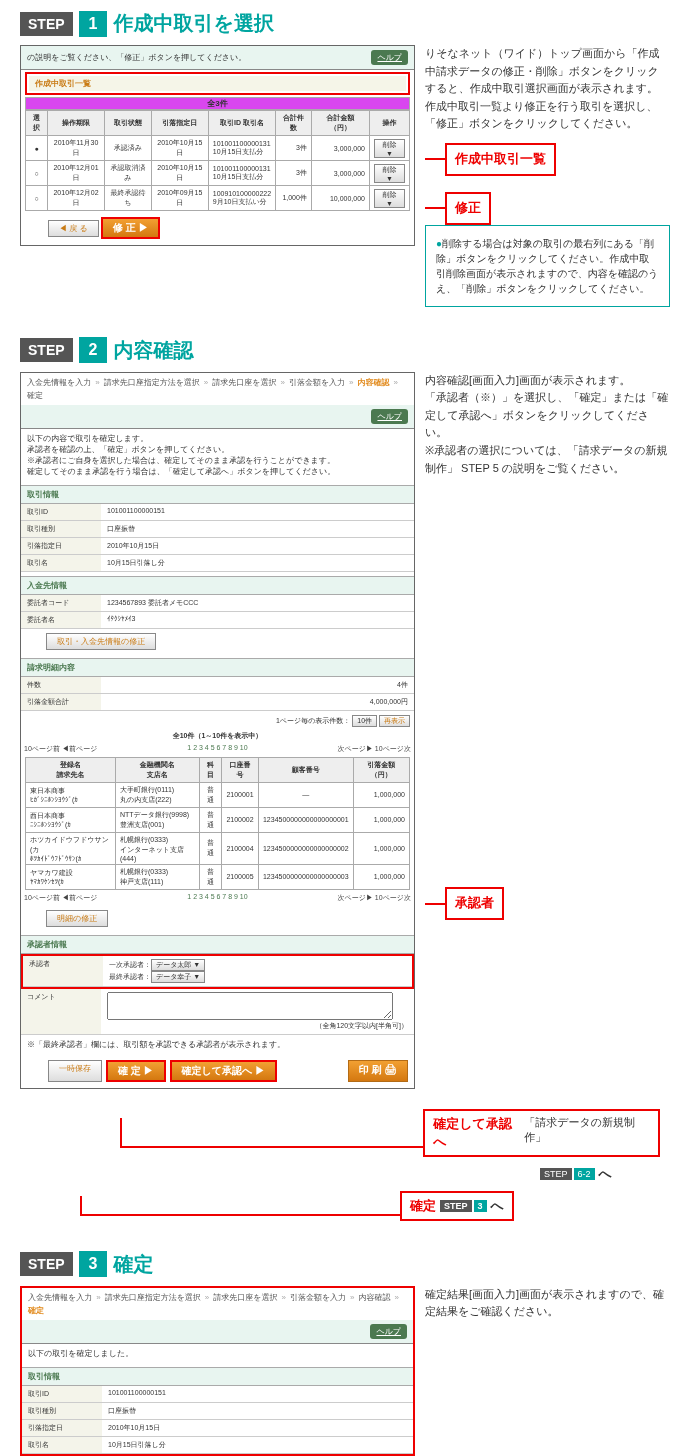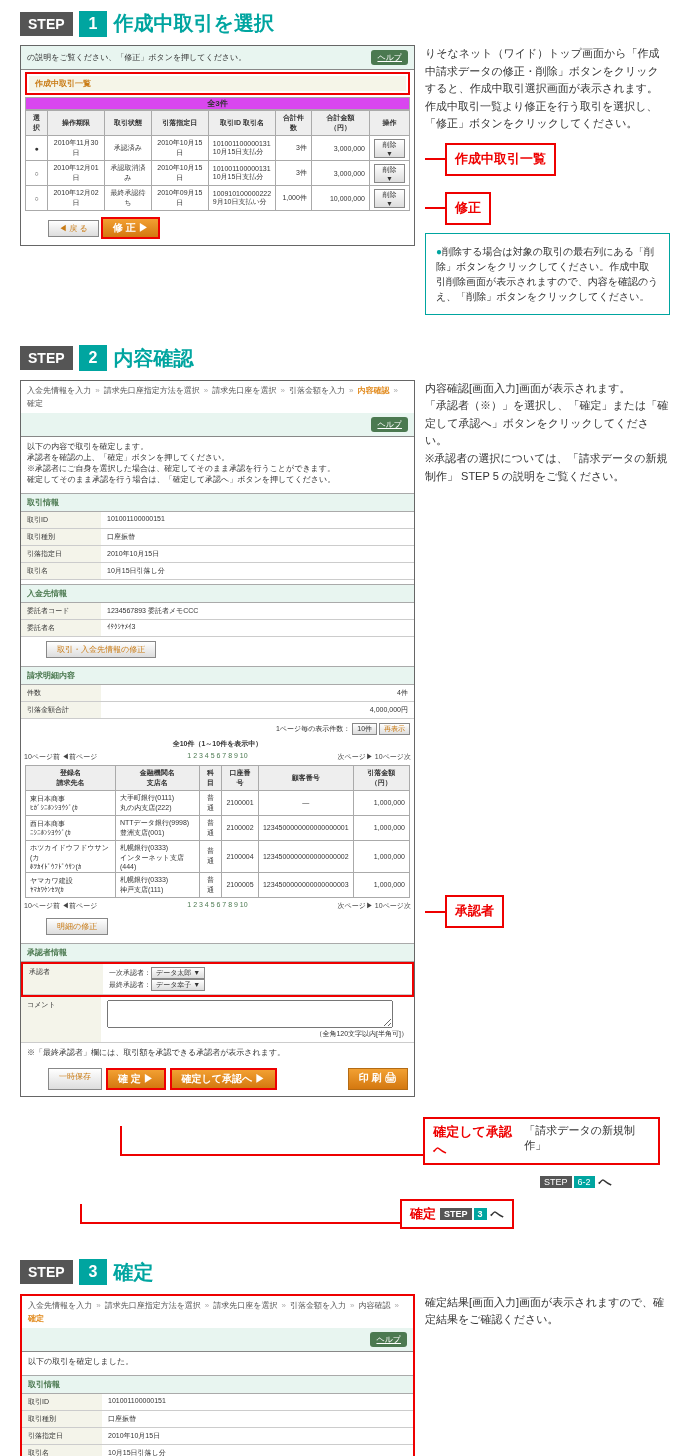--- a/index.html
+++ b/index.html
@@ -27,21 +27,21 @@
 .tbl .rt { text-align: right; }
 
 .btn-small { display:inline-block; background: linear-gradient(#fff,#ddd); border: 1px solid #888; padding: 0 4px; font-size: 7px; }
 .btn-orange { display:inline-block; background: linear-gradient(#f2a032,#d47810); border: 1px solid #b36b15; color: #fff; padding: 2px 10px; font-size: 10px; font-weight: bold; }
 .btn-gray { display:inline-block; background: linear-gradient(#fff,#ddd); border: 1px solid #888; padding: 2px 10px; font-size: 8px; color: #c97b15; margin-left: 21px; }
 
 .redbox { border: 2px solid #e00; }
 .red-callout { border: 2px solid #e00; background: #fff; padding: 4px 8px; font-size: 13px; font-weight: bold; color: #e00; }
 .red-line { border-top: 2px solid #e00; }
 
-.tip-box { border: 1px solid #00a5a0; background: #fff; padding: 10px; margin-top: 8px; font-size: 10px; color: #333; line-height: 1.5; }
+.tip-box { border: 1px solid #00a5a0; background: #fff; padding: 10px; font-size: 10px; color: #333; line-height: 1.5; }
 .tip-box .dot { color: #00a5a0; }
 
 .breadcrumb { display:flex; flex-wrap:wrap; gap:2px; padding: 4px 6px; font-size: 8px; align-items:center; }
 .bc { color: #555; }
 .bc-active { color: #e28b1e; font-weight: bold; }
 .bc-sep::before { content: "»"; color:#aaa; margin: 0 2px; }
 
 .section-label { background: #e8f5f0; border-top:1px solid #aaa; border-bottom:1px solid #aaa; padding: 3px 6px; color:#4b7950; font-weight:bold; font-size:8px; margin-top:4px; }
 
 .fld-row { display:flex; border-bottom:1px solid #ccc; }

